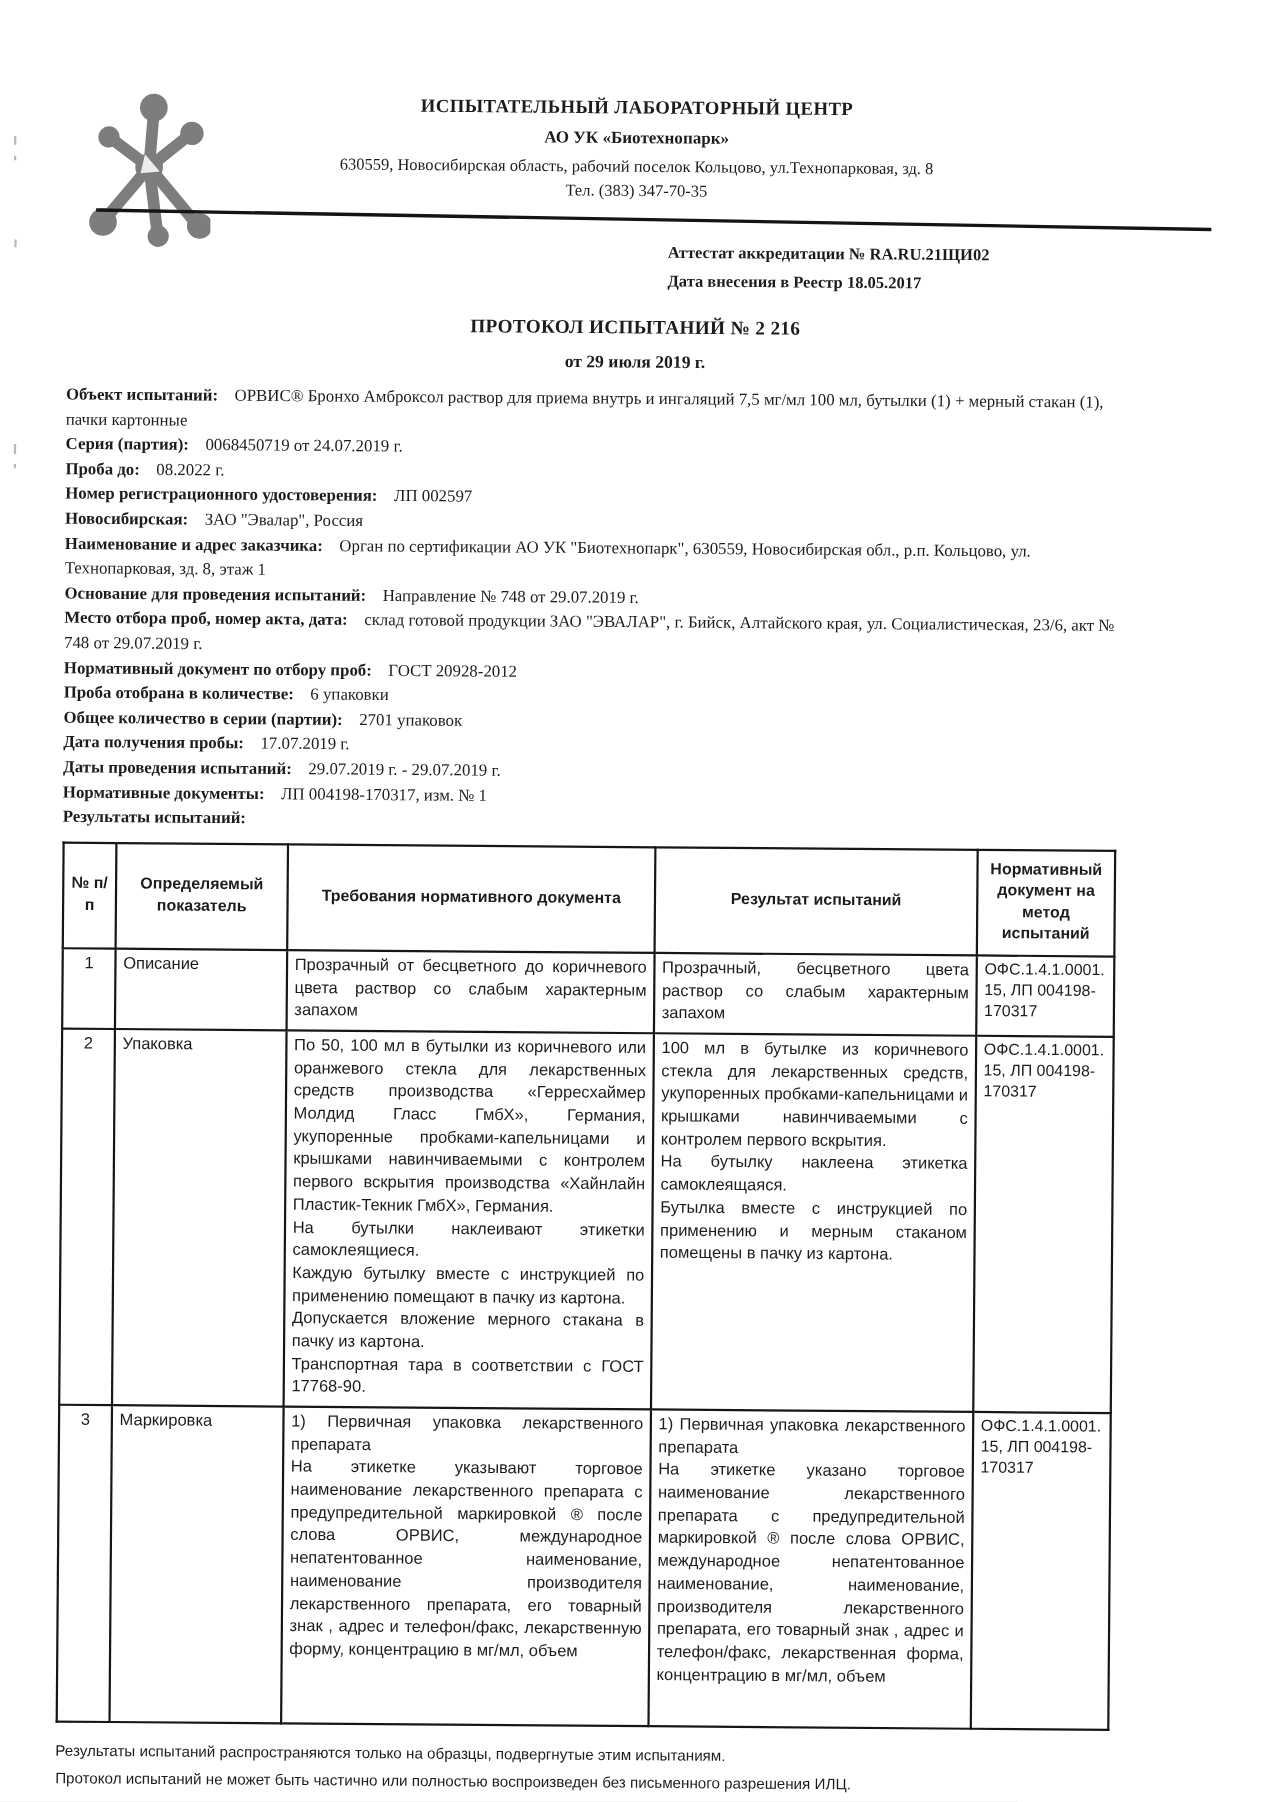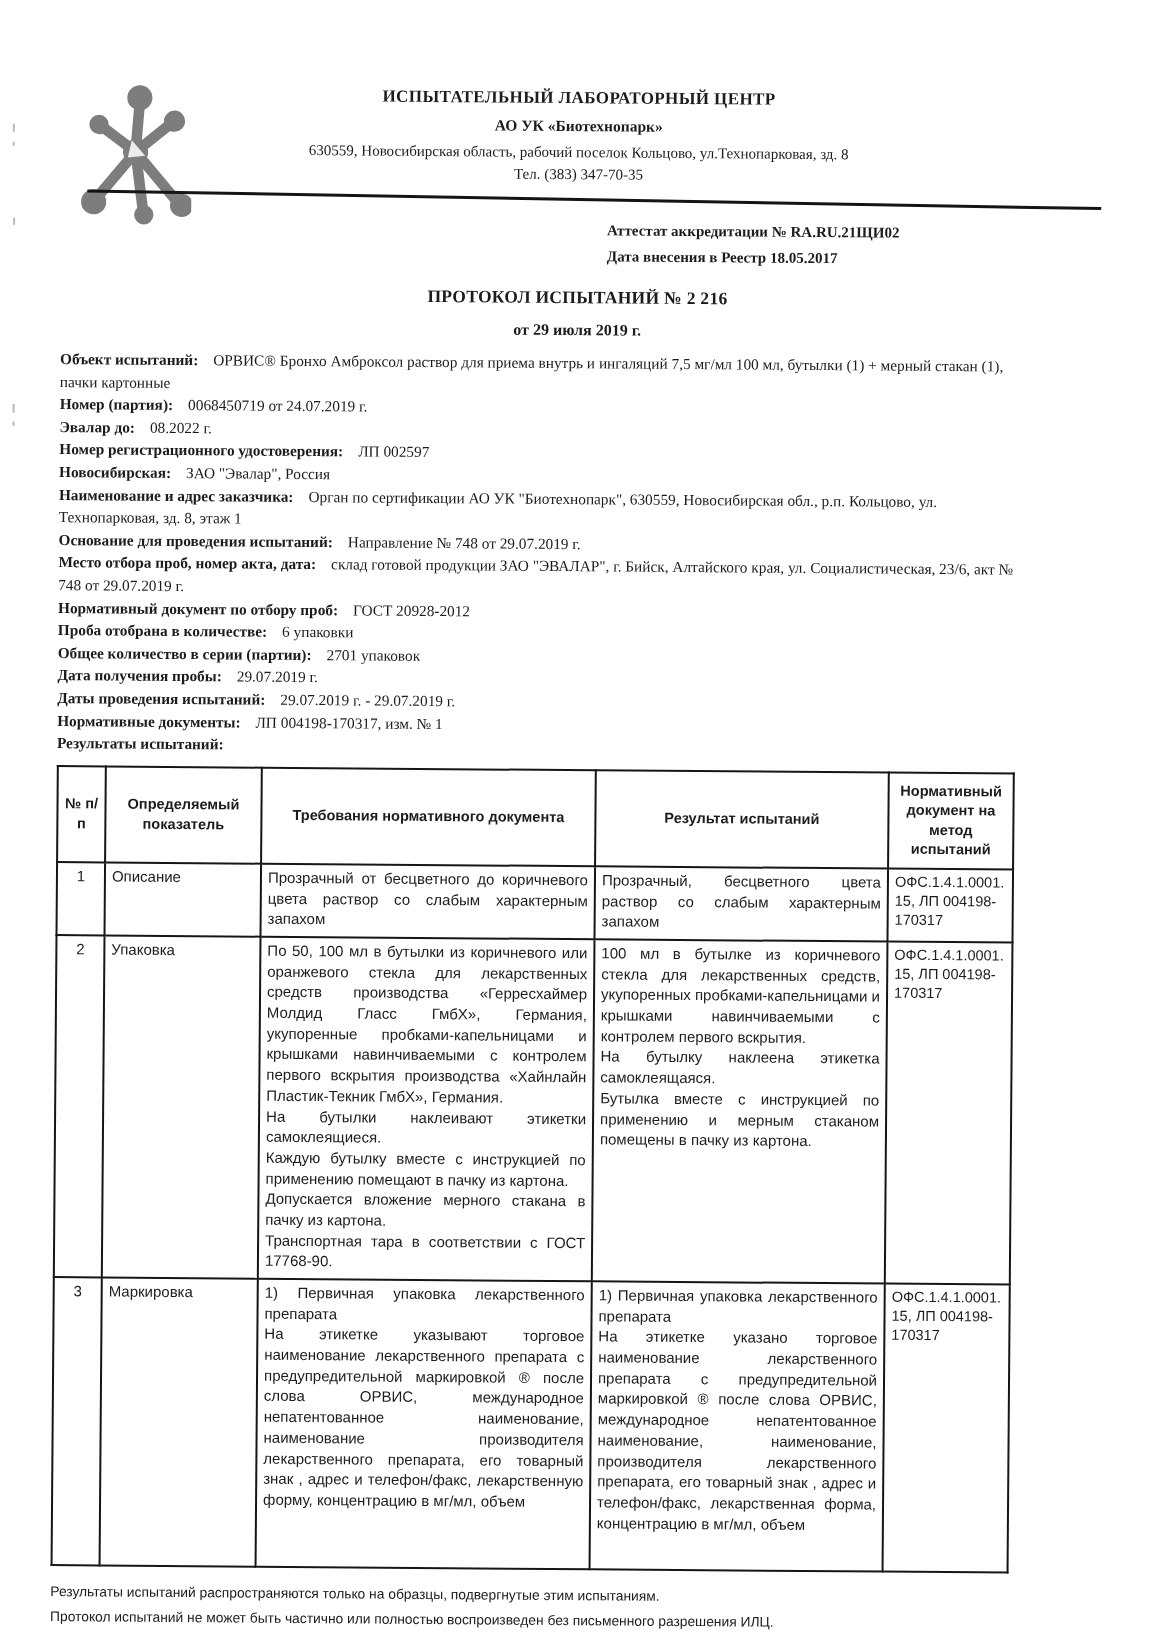--- a/index.html
+++ b/index.html
@@ -124,31 +124,31 @@
     <div class="accreditation">
       <div>Аттестат аккредитации № RA.RU.21ЩИ02</div>
       <div>Дата внесения в Реестр 18.05.2017</div>
     </div>
 
     <div class="doc-title">ПРОТОКОЛ ИСПЫТАНИЙ № 2 216</div>
     <div class="doc-date">от 29 июля 2019 г.</div>
 
     <section class="fields">
       <p class="field"><b>Объект испытаний:</b><span>ОРВИС® Бронхо Амброксол раствор для приема внутрь и ингаляций 7,5 мг/мл 100 мл, бутылки (1) + мерный стакан (1), пачки картонные</span></p>
-      <p class="field"><b>Номер (партия):</b><span>0068450719 от 24.07.2019 г.</span></p>
-      <p class="field"><b>Эвалар до:</b><span>08.2022 г.</span></p>
+      <p class="field"><b>Серия (партия):</b><span>0068450719 от 24.07.2019 г.</span></p>
+      <p class="field"><b>Проба до:</b><span>08.2022 г.</span></p>
       <p class="field"><b>Номер регистрационного удостоверения:</b><span>ЛП 002597</span></p>
       <p class="field"><b>Новосибирская:</b><span>ЗАО "Эвалар", Россия</span></p>
       <p class="field"><b>Наименование и адрес заказчика:</b><span>Орган по сертификации АО УК "Биотехнопарк", 630559, Новосибирская обл., р.п. Кольцово, ул. Технопарковая, зд. 8, этаж 1</span></p>
       <p class="field"><b>Основание для проведения испытаний:</b><span>Направление № 748 от 29.07.2019 г.</span></p>
       <p class="field"><b>Место отбора проб, номер акта, дата:</b><span>склад готовой продукции ЗАО "ЭВАЛАР", г. Бийск, Алтайского края, ул. Социалистическая, 23/6, акт № 748 от 29.07.2019 г.</span></p>
       <p class="field"><b>Нормативный документ по отбору проб:</b><span>ГОСТ 20928-2012</span></p>
       <p class="field"><b>Проба отобрана в количестве:</b><span>6 упаковки</span></p>
       <p class="field"><b>Общее количество в серии (партии):</b><span>2701 упаковок</span></p>
-      <p class="field"><b>Дата получения пробы:</b><span>29.07.2019 г.</span></p>
+      <p class="field"><b>Дата получения пробы:</b><span>17.07.2019 г.</span></p>
       <p class="field"><b>Даты проведения испытаний:</b><span>29.07.2019 г. - 29.07.2019 г.</span></p>
       <p class="field"><b>Нормативные документы:</b><span>ЛП 004198-170317, изм. № 1</span></p>
       <p class="field"><b>Результаты испытаний:</b><span></span></p>
     </section>
 
     <table class="results-table">
       <colgroup>
         <col style="width:48px">
           <col style="width:156px">
           <col style="width:334px">

